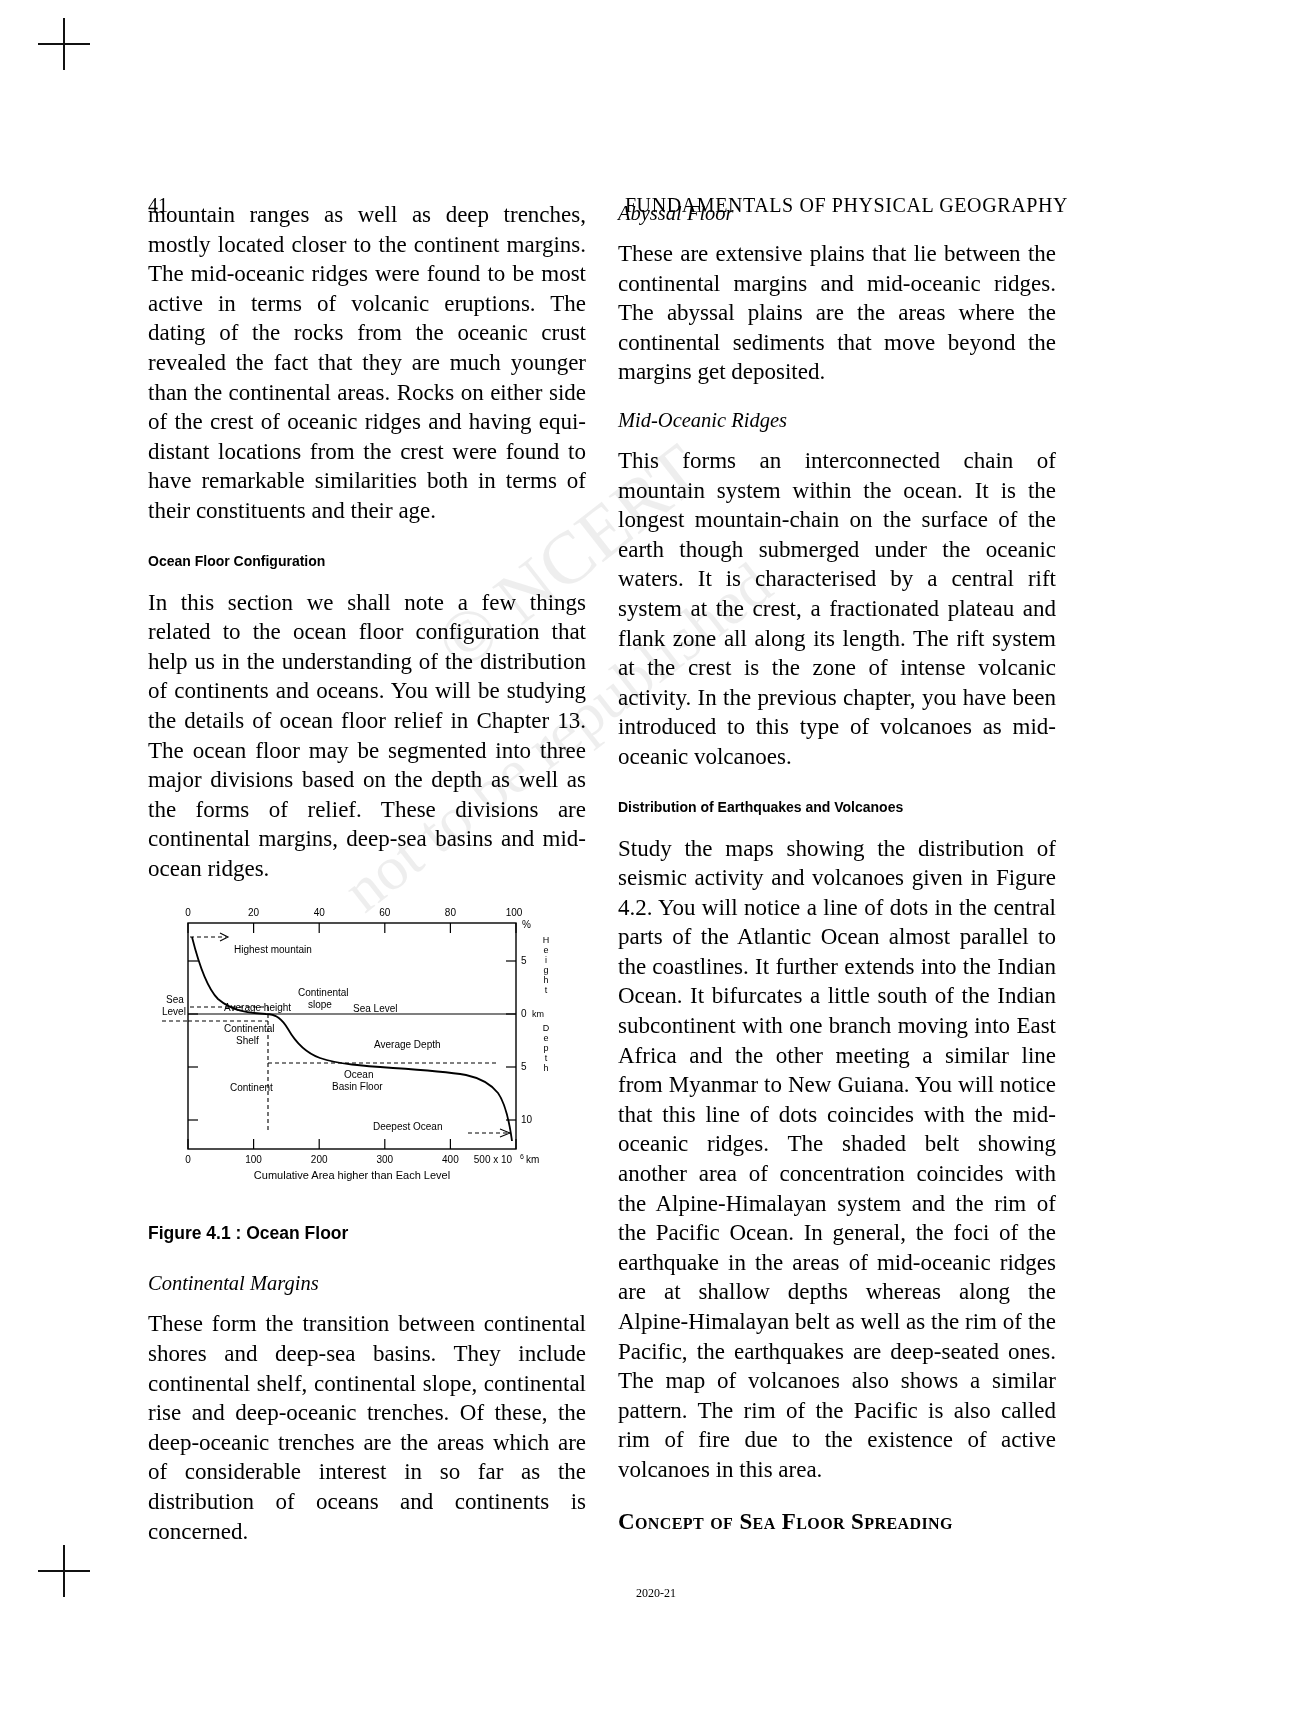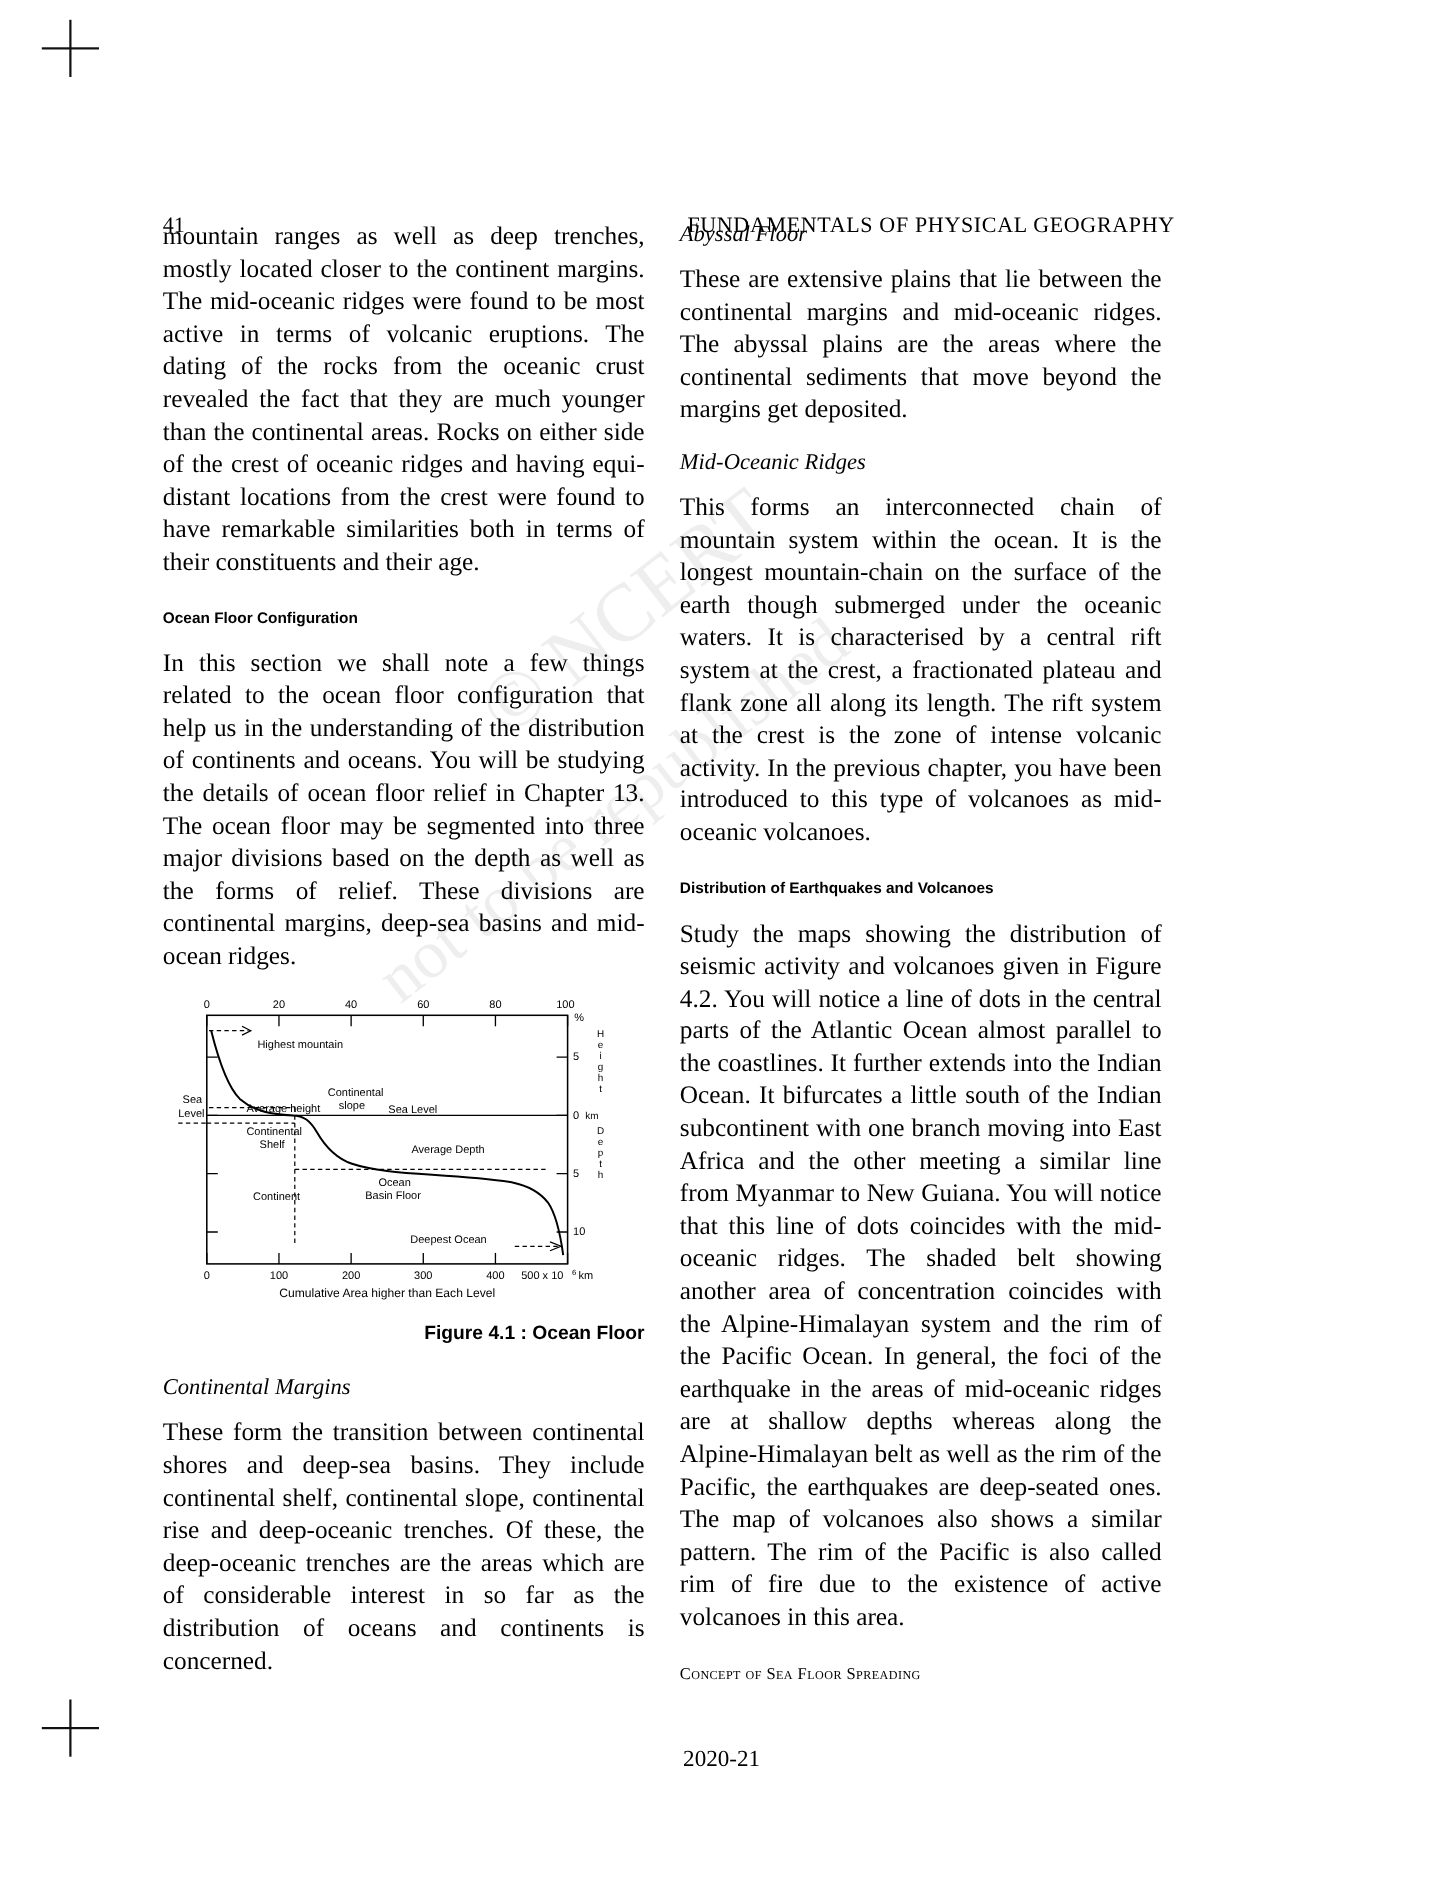--- a/index.html
+++ b/index.html
@@ -76,44 +76,45 @@
   }
   h3.head-ital {
     font-style:italic;
     font-weight:normal;
     font-size:20.5px;
     margin:20px 0 13px 0;
     line-height:26px;
   }
   h3.head-smallcaps {
     font-variant:small-caps;
-    font-weight:normal;
-    font-size:15px;
+    font-weight:bold;
+    font-size:23px;
     margin:24px 0 14px 0;
     line-height:26px;
     letter-spacing:0.4px;
   }
 
   .figure-wrap {
     margin:18px 0 0 0;
     width:438px;
   }
   .figure-caption {
-    text-align:right;
+    text-align:left;
     font-family:"Liberation Sans", sans-serif;
     font-weight:bold;
     font-size:17.5px;
+    margin-top:22px;
     margin-bottom:26px;
   }
 
   .footer {
     position:absolute;
     left:0; top:1586px; width:1312px;
     text-align:center;
-    font-size:21px;
+    font-size:12px;
     font-family:"Liberation Serif", serif;
   }
 
   
   .watermark {
     position:absolute;
     left:300px; top:540px;
     width:700px; height:750px;
     pointer-events:none;
     opacity:0.30;

